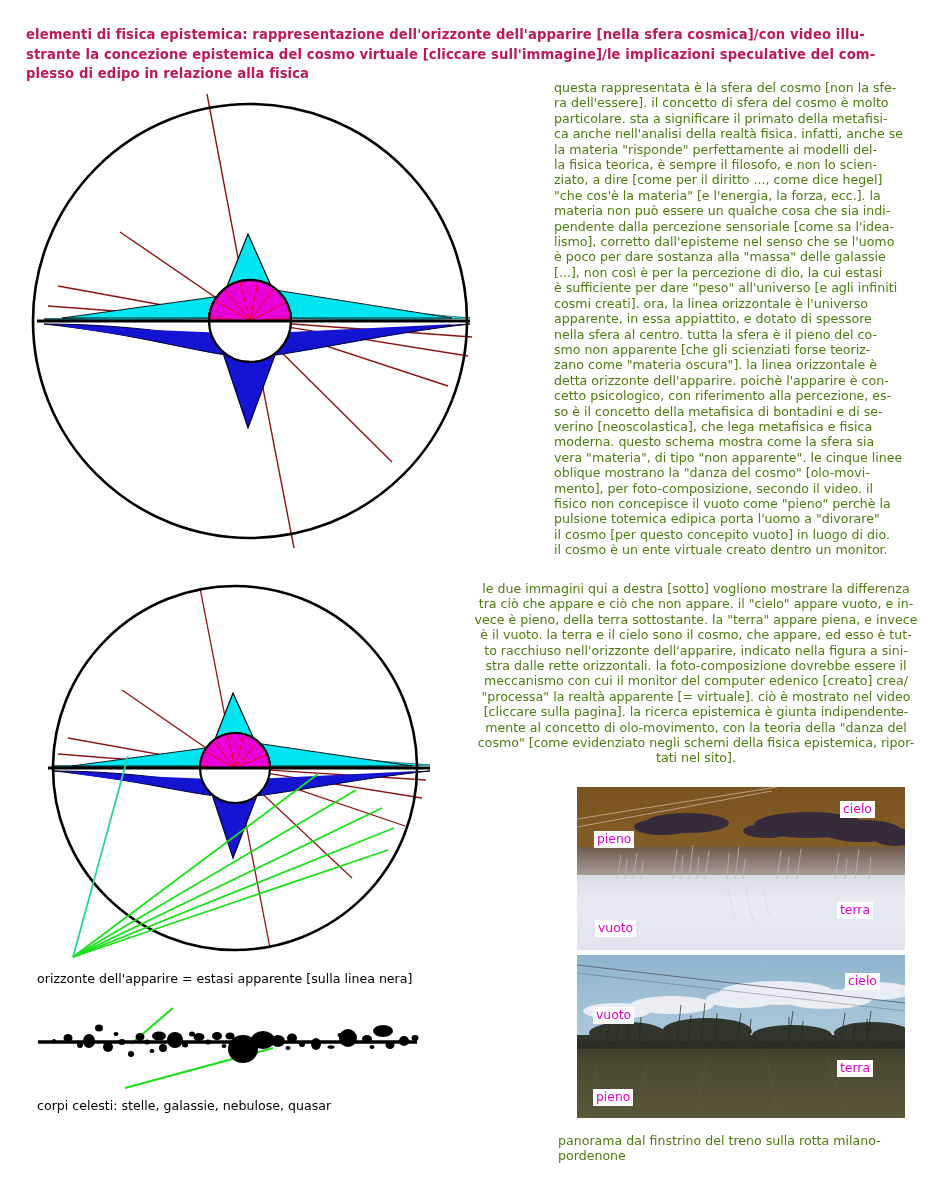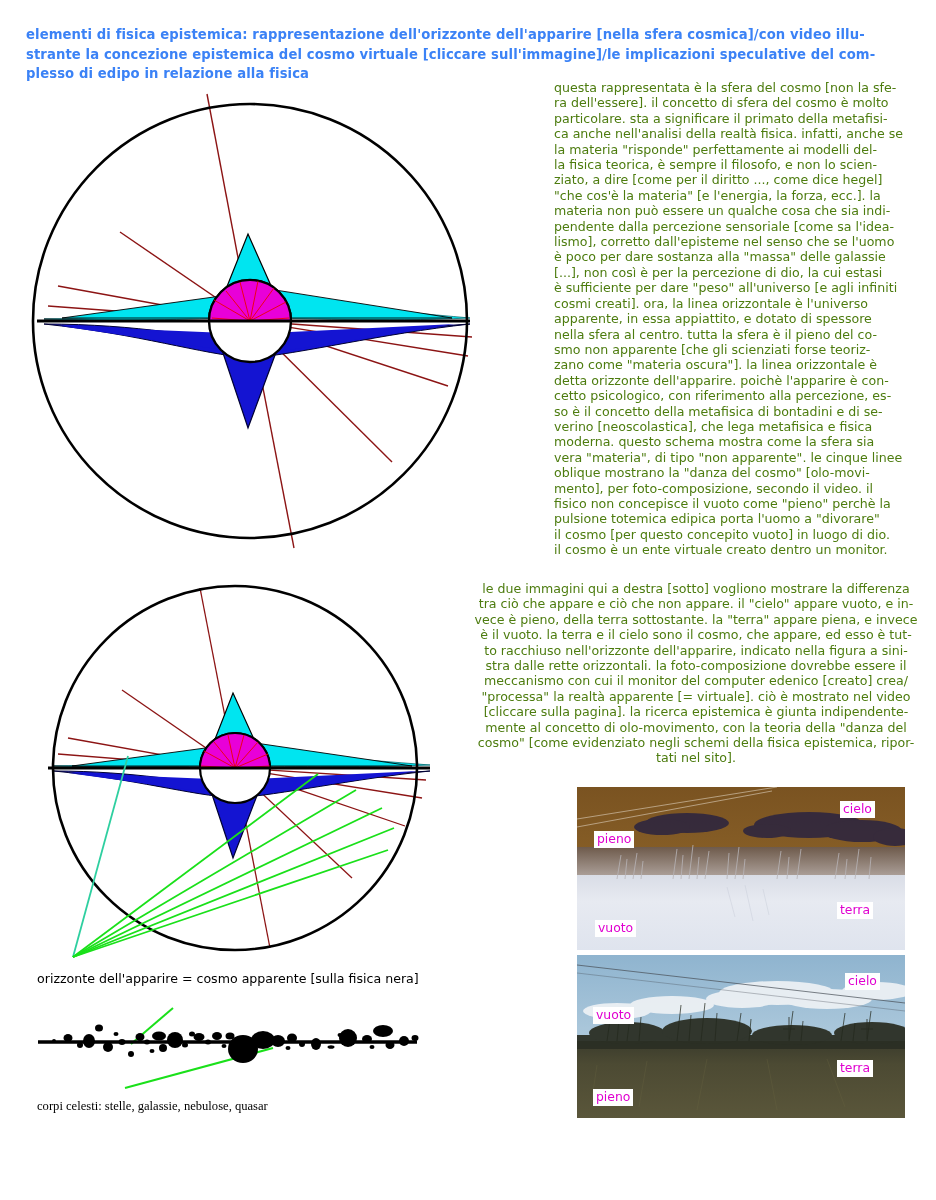--- a/index.html
+++ b/index.html
@@ -10,41 +10,41 @@
     font-family:"DejaVu Sans","Liberation Sans",sans-serif;
     color:#000;
     overflow:hidden;
   }
   #page{position:relative;width:936px;height:1200px;}
 
   
   .title{
     position:absolute;left:26px;top:25px;width:880px;
     font-size:13.2px;line-height:19.5px;font-weight:bold;
-    color:#3b82f6;letter-spacing:0.1px;
+    color:#be185d;letter-spacing:0.1px;
   }
 
   
   .para{
     position:absolute;
     font-size:12.6px;line-height:15.4px;
     color:#4d7c0f;
     text-align:left;
     white-space:pre-line;
   }
   #para1{left:554px;top:80px;width:382px;}
   #para2{left:456px;top:581px;width:480px;text-align:center;}
   #photo-caption{left:558px;top:1133px;width:378px;font-size:12.6px;line-height:15.4px;white-space:pre-line;}
 
   
   .diagram-caption{
     position:absolute;font-size:12.6px;line-height:16px;color:#000;
   }
   #cap-orizzonte{left:37px;top:971px;}
-  #cap-corpi{left:37px;top:1098px;font-family:Liberation Serif, serif;}
+  #cap-corpi{left:37px;top:1098px;}
 
   
   .fig{position:absolute;}
   #fig-sphere-1{left:0px;top:86px;width:500px;height:470px;}
   #fig-sphere-2{left:0px;top:578px;width:470px;height:395px;}
   #fig-corpi{left:0px;top:1000px;width:460px;height:95px;}
 
   
   .photo{position:absolute;left:577px;width:328px;height:163px;overflow:hidden;}
   #photo-top{top:787px;}
@@ -211,21 +211,21 @@
 è il vuoto. la terra e il cielo sono il cosmo, che appare, ed esso è tut-
 to racchiuso nell'orizzonte dell'apparire, indicato nella figura a sini-
 stra dalle rette orizzontali. la foto-composizione dovrebbe essere il
 meccanismo con cui il monitor del computer edenico [creato] crea/
 "processa" la realtà apparente [= virtuale]. ciò è mostrato nel video
 [cliccare sulla pagina]. la ricerca epistemica è giunta indipendente-
 mente al concetto di olo-movimento, con la teoria della "danza del
 cosmo" [come evidenziato negli schemi della fisica epistemica, ripor-
 tati nel sito].</div>
 
-  <div class="diagram-caption" id="cap-orizzonte">orizzonte dell'apparire = cosmo apparente [sulla fisica nera]</div>
+  <div class="diagram-caption" id="cap-orizzonte">orizzonte dell'apparire = estasi apparente [sulla linea nera]</div>
 
   <svg class="fig" id="fig-corpi" viewBox="0 0 460 95" width="460" height="95">
 
     <g stroke="#1ae01a" stroke-width="2" fill="none">
       <line x1="173" y1="8" x2="131" y2="44"></line>
       <line x1="125" y1="88" x2="273" y2="48"></line>
     </g>
 
     <line x1="38" y1="42" x2="417" y2="42" stroke="#000000" stroke-width="3.6"></line>
 
@@ -389,14 +389,16 @@
         <path d="M 190 104 L 200 155"></path>
         <path d="M 250 104 L 268 152"></path>
       </g>
     </svg>
     <div class="photo-label" style="left:268px;top:18px;">cielo</div>
     <div class="photo-label" style="left:16px;top:52px;">vuoto</div>
     <div class="photo-label" style="left:260px;top:105px;">terra</div>
     <div class="photo-label" style="left:16px;top:134px;">pieno</div>
   </div>
 
+  <div class="para" id="photo-caption">panorama dal finstrino del treno sulla rotta milano-
+pordenone</div>
 
 </div>
 
 </body></html>

